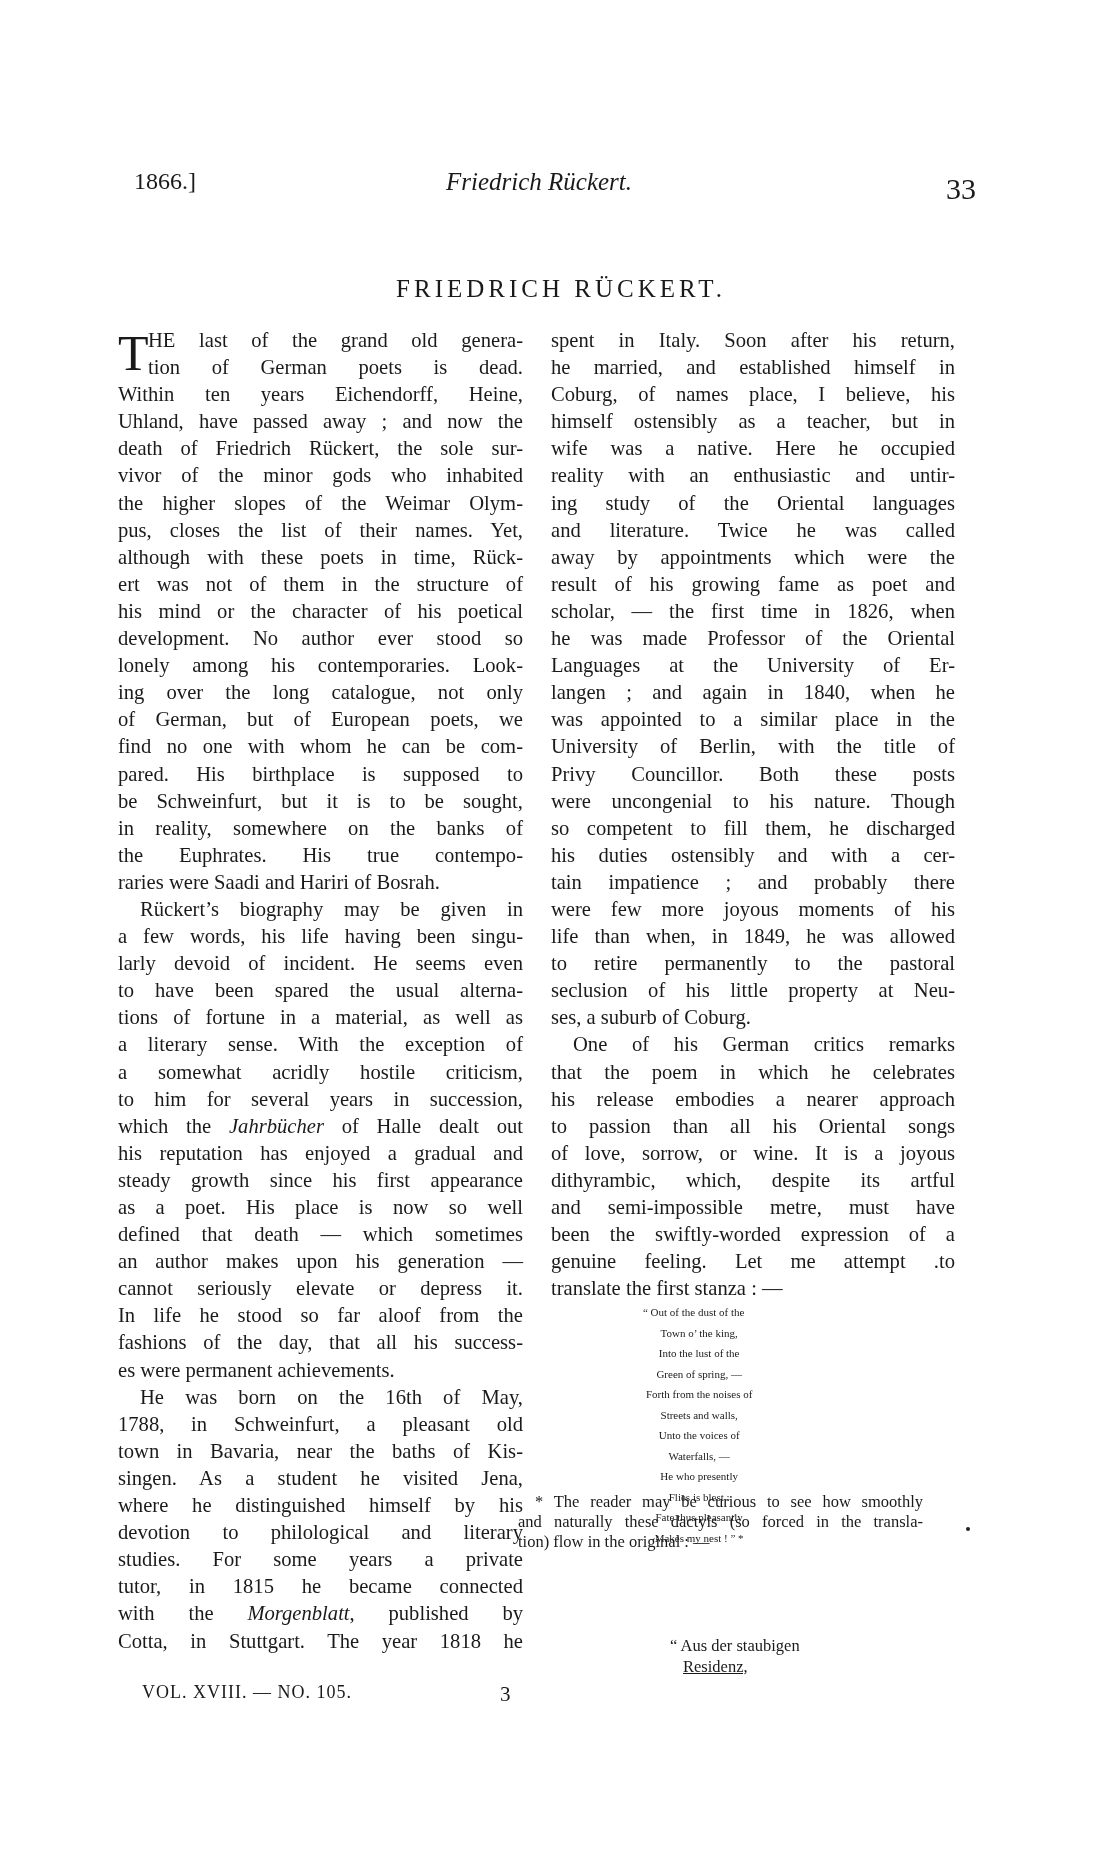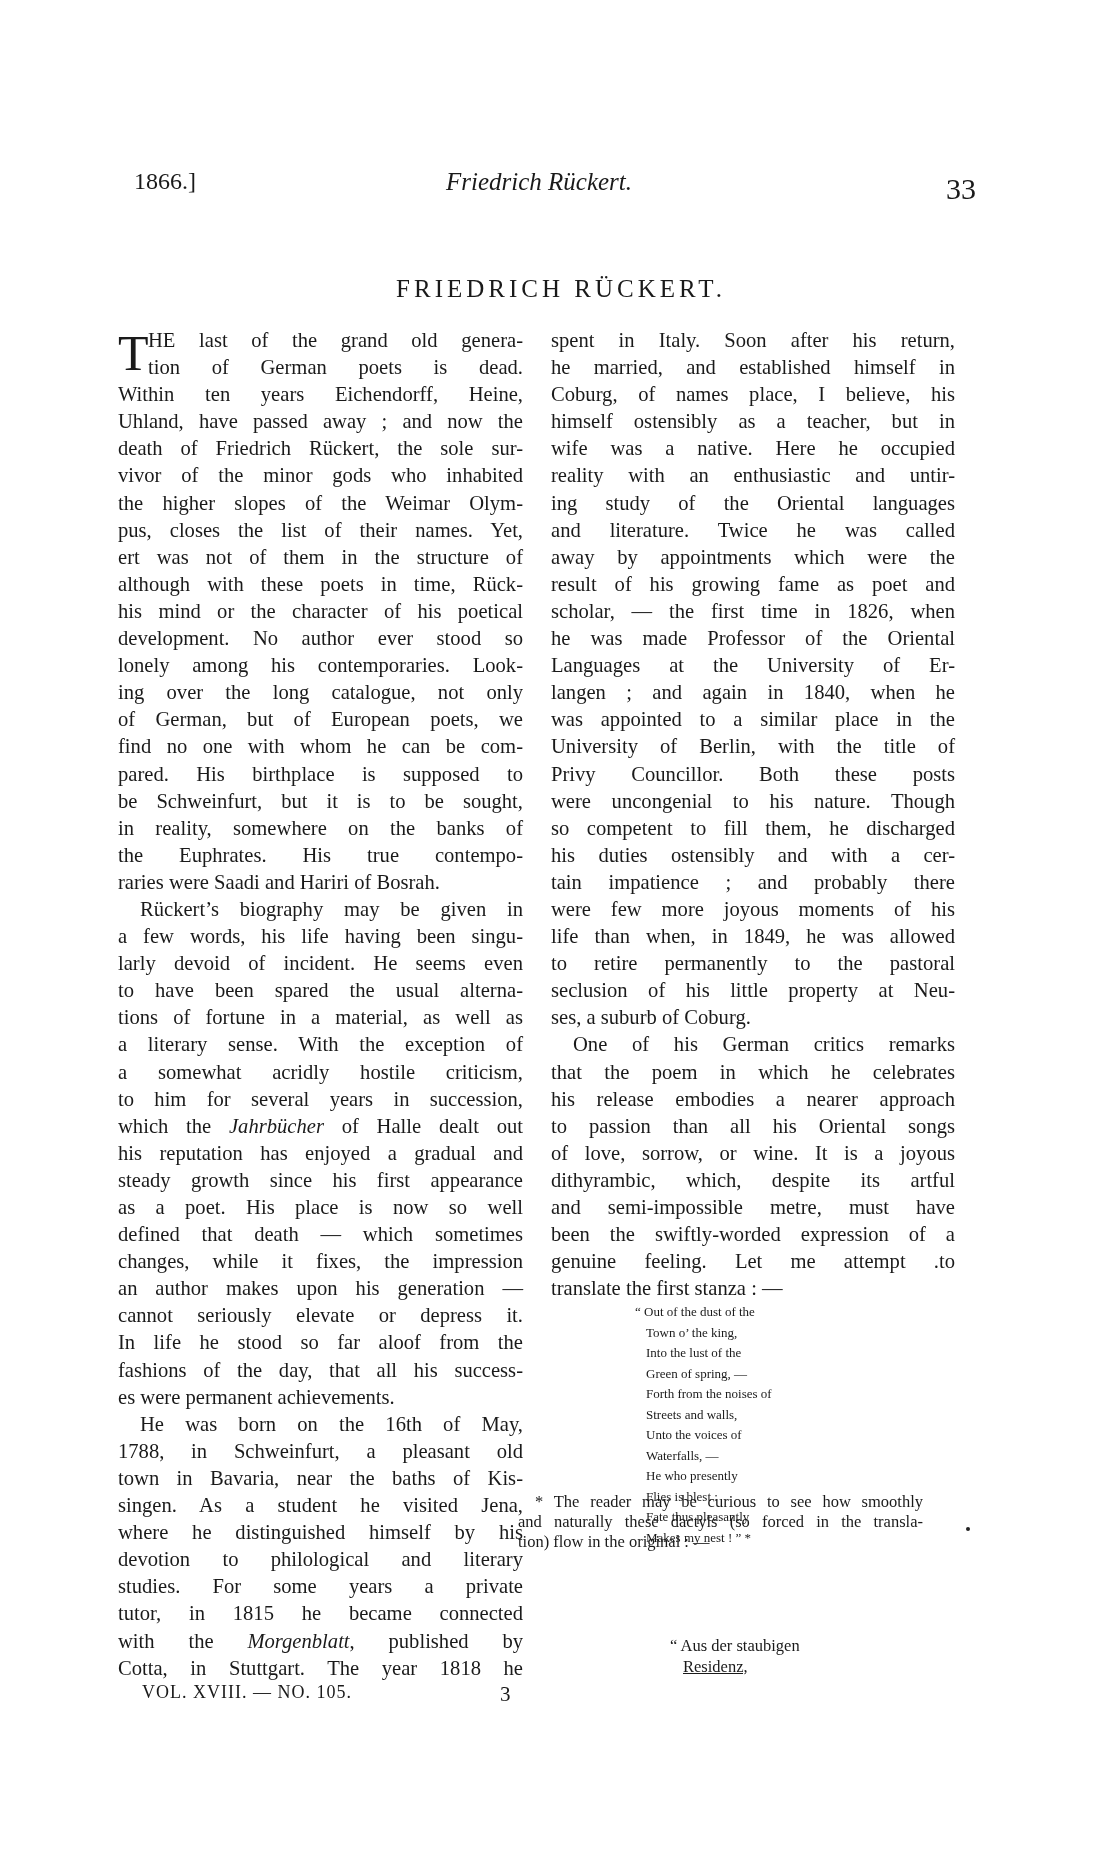--- a/index.html
+++ b/index.html
@@ -23,21 +23,21 @@
   .col-right { left: 551px; width: 404px; }
   .line { display: block; white-space: nowrap; text-align: justify; text-align-last: justify; height: 27.1px; }
   .line.last { text-align-last: left; }
   .indent { padding-left: 22px; }
   .dropcap-line1 { position: relative; padding-left: 30px; }
   .dropcap-line2 { padding-left: 30px; }
   .dropcap {
     position: absolute; left: 0; top: 1px; font-size: 50px; line-height: 50px;
   }
   .it { font-style: italic; }
-  .poem { position: absolute; left: 635px; top: 1302px; font-size: 13px; line-height: 20.5px; }
+  .poem { position: absolute; left: 635px; top: 1302px; font-size: 11px; line-height: 20.5px; text-align: center; }
   .poem .pline { display: block; white-space: nowrap; }
   .poem .pline.sub { padding-left: 11px; }
   .footnote { position: absolute; left: 518px; top: 1492px; width: 405px; font-size: 16.5px; line-height: 20.2px; }
   .footnote .line { height: 20.2px; }
   .fn-indent { padding-left: 17px; }
   .orig { position: absolute; left: 670px; top: 1636px; font-size: 16.5px; line-height: 20.5px; }
   .orig .pline { display: block; white-space: nowrap; }
   .orig .pline.sub { padding-left: 13px; text-decoration: underline; }
   .signature { position: absolute; top: 1682px; left: 142px; font-size: 18px; letter-spacing: 1px; }
   .sig-num { position: absolute; top: 1682px; left: 500px; font-size: 21px; }
@@ -56,22 +56,22 @@
 
 <div class="col col-left">
   <span class="line dropcap-line1"><span class="dropcap">T</span><span>HE last of the grand old genera-</span></span>
   <span class="line dropcap-line2">tion of German poets is dead.</span>
   <span class="line">Within ten years Eichendorff, Heine,</span>
   <span class="line">Uhland, have passed away ; and now the</span>
   <span class="line">death of Friedrich Rückert, the sole sur-</span>
   <span class="line">vivor of the minor gods who inhabited</span>
   <span class="line">the higher slopes of the Weimar Olym-</span>
   <span class="line">pus, closes the list of their names.   Yet,</span>
+  <span class="line">although with these poets in time, Rück-</span>
   <span class="line">ert was not of them in the structure of</span>
-  <span class="line">although with these poets in time, Rück-</span>
   <span class="line">his mind or the character of his poetical</span>
   <span class="line">development.   No author ever stood so</span>
   <span class="line">lonely among his contemporaries.  Look-</span>
   <span class="line">ing over the long catalogue, not only</span>
   <span class="line">of German, but of European poets, we</span>
   <span class="line">find no one with whom he can be com-</span>
   <span class="line">pared.   His birthplace is supposed to</span>
   <span class="line">be Schweinfurt, but it is to be sought,</span>
   <span class="line">in reality, somewhere on the banks of</span>
   <span class="line">the Euphrates.   His true contempo-</span>
@@ -82,21 +82,20 @@
   <span class="line">to have been spared the usual alterna-</span>
   <span class="line">tions of fortune in a material, as well as</span>
   <span class="line">a literary sense.  With the exception of</span>
   <span class="line">a somewhat acridly hostile criticism,</span>
   <span class="line">to him for several years in succession,</span>
   <span class="line"><span>which the</span> <span class="it">Jahrbücher</span> <span>of Halle dealt out</span></span>
   <span class="line">his reputation has enjoyed a gradual and</span>
   <span class="line">steady growth since his first appearance</span>
   <span class="line">as a poet.   His place is now so well</span>
   <span class="line">defined that death — which sometimes</span>
-  <span class="line">changes, while it fixes, the impression</span>
   <span class="line">an author makes upon his generation —</span>
   <span class="line">cannot seriously elevate or depress it.</span>
   <span class="line">In life he stood so far aloof from the</span>
   <span class="line">fashions of the day, that all his success-</span>
   <span class="line last">es were permanent achievements.</span>
   <span class="line indent">He was born on the 16th of May,</span>
   <span class="line">1788, in Schweinfurt, a pleasant old</span>
   <span class="line">town in Bavaria, near the baths of Kis-</span>
   <span class="line">singen.  As a student he visited Jena,</span>
   <span class="line">where he distinguished himself by his</span>

